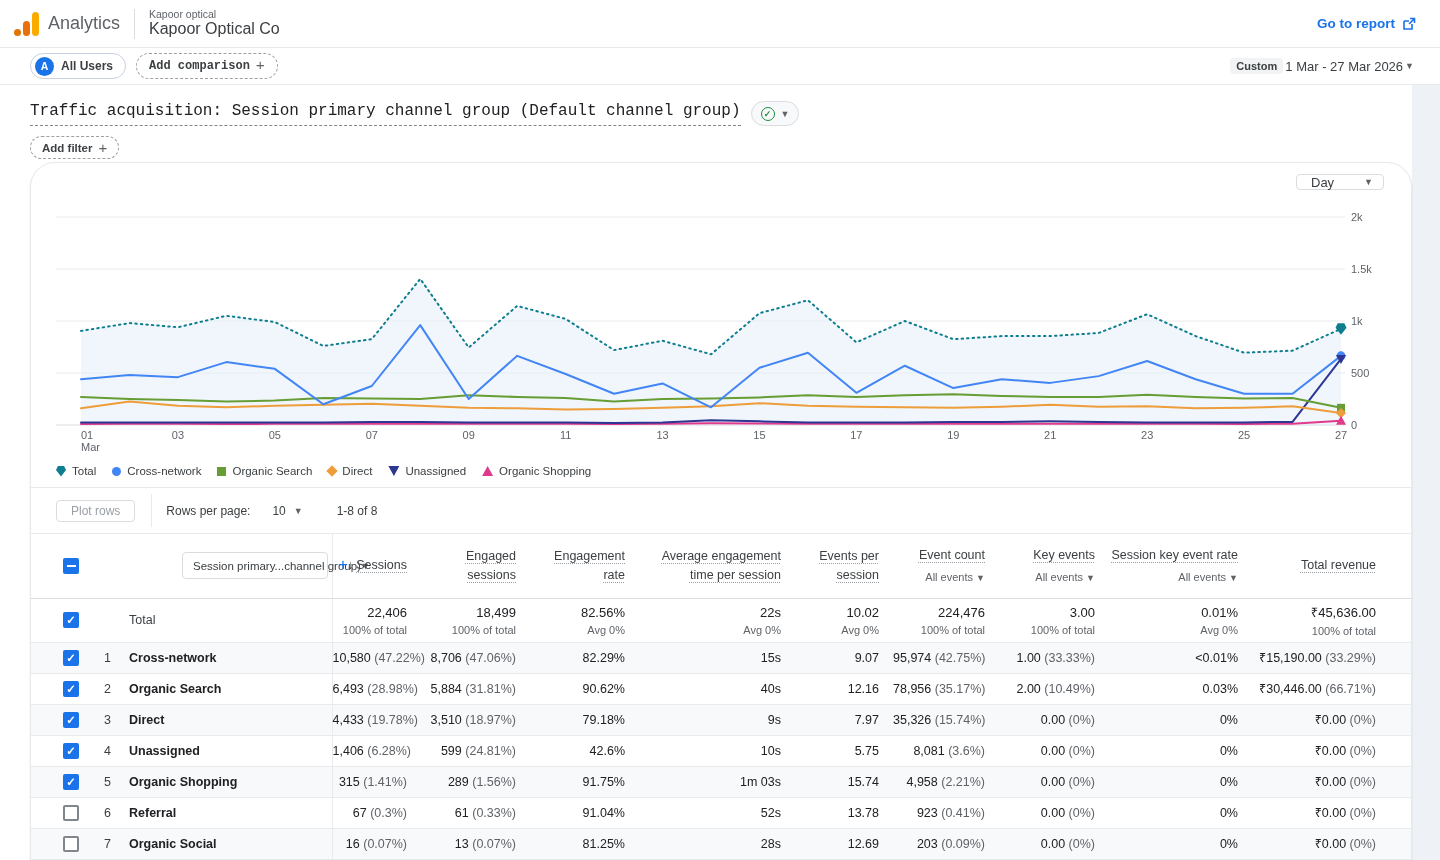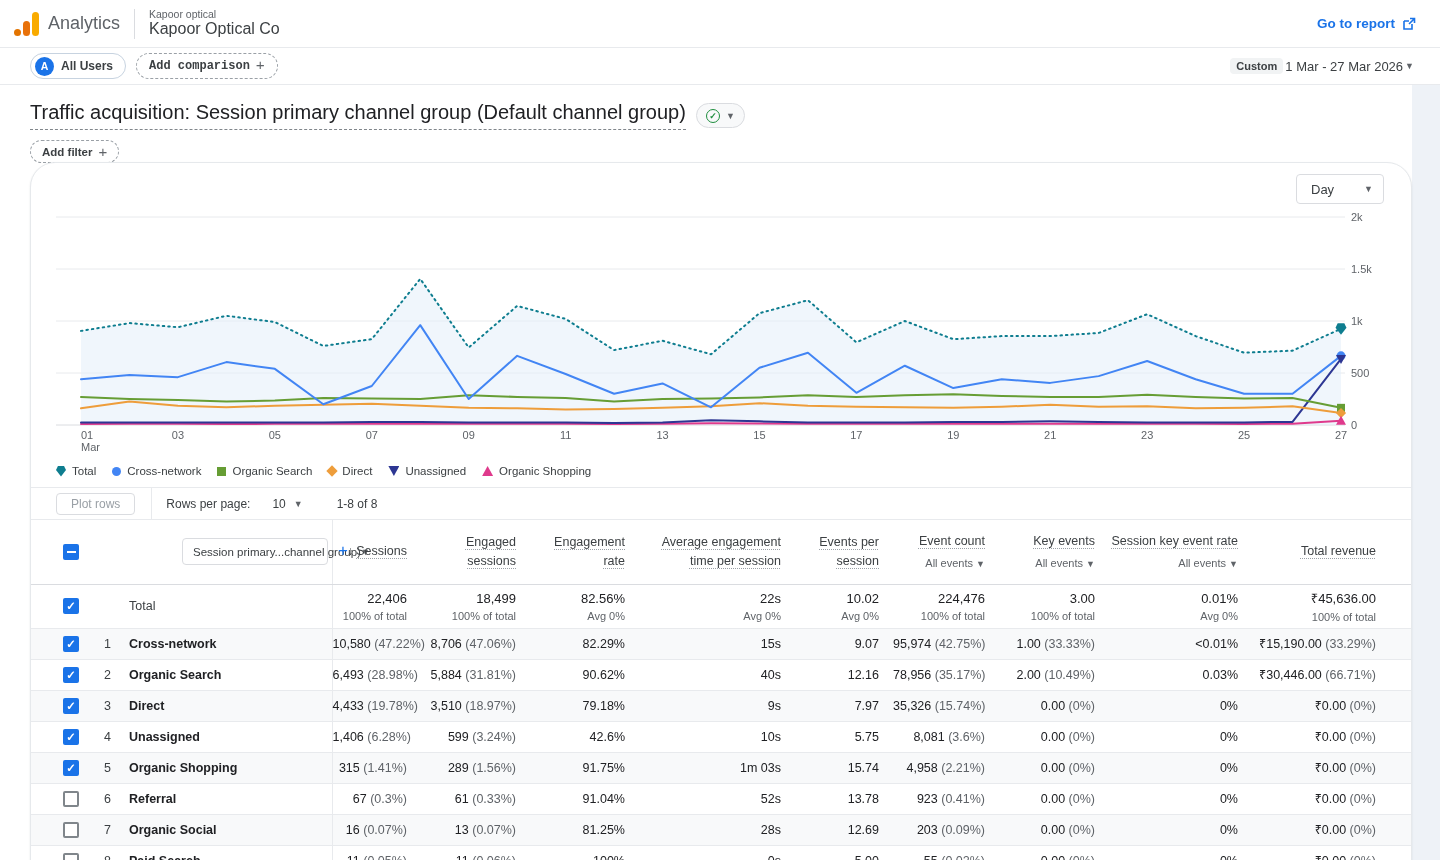--- a/index.html
+++ b/index.html
@@ -27,51 +27,51 @@
   .add-chip { display:flex; align-items:center; gap:6px; height:26px; padding:0 12px; margin-left:10px;
     border:1px dashed #9aa0a6; border-radius:13px; font-size:12px; font-weight:bold; color:#3c4043; cursor:pointer;font-family:Liberation Mono, monospace; }
   .plus-glyph { color:#5f6368; font-size:15px; font-weight:normal; }
   .chips-spacer { flex:1; }
   .date-cluster { display:flex; align-items:center; gap:2px; cursor:pointer; }
   .custom-badge { background:#f1f3f4; border-radius:4px; padding:2px 6px; font-size:11px; font-weight:bold; color:#3c4043; }
   .date-text { font-size:13px; color:#3c4043; }
   .caret { color:#5f6368; font-size:9px; }
 
   .title-row { display:flex; align-items:center; margin:16px 30px 0 30px; }
-  .report-title { font-size:20px; font-weight:normal; color:#202124; border-bottom:1px dashed #80868b; padding-bottom:5px; }
+  .report-title { font-size:16px; font-weight:normal; color:#202124; border-bottom:1px dashed #80868b; padding-bottom:5px;font-family:Liberation Mono, monospace; }
   .title-pill { display:flex; align-items:center; gap:6px; margin-left:10px; height:25px; padding:0 9px;
     background:#f8f9fa; border:1px solid #dadce0; border-radius:13px; cursor:pointer; }
   .check-circle { width:14px; height:14px; border:1.5px solid #1e8e3e; border-radius:50%; color:#1e8e3e;
     font-size:9px; display:flex; align-items:center; justify-content:center; font-weight:bold; }
   .filter-row { margin:10px 30px 0 30px; }
   .filter-chip { display:inline-flex; align-items:center; gap:6px; height:23px; padding:0 11px;
     border:1px dashed #9aa0a6; border-radius:12px; font-size:11.5px; font-weight:bold; color:#3c4043; cursor:pointer; }
 
   .right-gutter { position:absolute; right:0; top:85px; width:28px; height:775px; background:#eef2f7; }
 
   .card { position:absolute; left:30px; top:162px; width:1382px; height:740px; background:#fff;
     border:1px solid #e6e9ec; border-radius:25px 25px 0 0; box-shadow:0 1px 2px rgba(60,64,67,.12); overflow:hidden; }
   .card-head { position:relative; height:44px; padding:16px 0 0 25px; }
   .chart-title { font-size:12.5px; color:#3c4043; }
-  .granularity-select { position:absolute; right:27px; top:11px; width:88px; height:30px; border:1px solid #dadce0;
+  .granularity-select { position:absolute; right:27px; top:11px; width:88px; height:16px; border:1px solid #dadce0;
     border-radius:4px; display:flex; align-items:center; justify-content:space-between; padding:0 10px 0 14px;
     font-size:13px; color:#3c4043; cursor:pointer; background:#fff; }
 
   .chart-wrap { position:relative; margin:4px 15px 0 25px; }
   .legend { display:flex; align-items:center; gap:16px; margin:6px 0 0 25px; height:16px; }
   .legend-item { display:flex; align-items:center; gap:6px; font-size:11.5px; color:#3c4043; }
   .lg-marker { width:9px; height:9px; display:inline-block; }
   .lg-pin { clip-path:polygon(50% 100%, 0% 42%, 22% 0%, 78% 0%, 100% 42%); width:10px; height:11px; }
   .lg-circle { border-radius:50%; }
   .lg-square { }
   .lg-diamond { transform:rotate(45deg); width:8px; height:8px; }
   .lg-tri-down { clip-path:polygon(0 0, 100% 0, 50% 100%); width:11px; height:10px; }
   .lg-tri-up { clip-path:polygon(50% 0, 0 100%, 100% 100%); width:11px; height:10px; }
 
-  .controls-row { margin-top:8px; height:33px; border-top:1px solid #e8eaed; border-bottom:1px solid #e8eaed;
+  .controls-row { margin-top:8px; height:47px; border-top:1px solid #e8eaed; border-bottom:1px solid #e8eaed;
     display:flex; align-items:center; padding:0 16px 0 25px; }
   .plot-rows-btn { height:22px; padding:0 14px; border:1px solid #dadce0; border-radius:4px; background:#fff;
     color:#9aa0a6; font-size:12px; font-family:inherit; }
   .ctl-divider { width:1px; height:33px; background:#e8eaed; margin:0 14px 0 16px; }
   .search-box { display:flex; align-items:center; gap:10px; flex:1; }
   .search-input { border:none; outline:none; font-size:13px; font-family:inherit; color:#202124; width:300px; }
   .search-input::placeholder { color:#5f6368; }
   .pager { display:flex; align-items:center; gap:8px; font-size:12px; color:#3c4043; }
   .pager .rpp-value { margin-left:14px; }
   .pager .range { margin-left:26px; }
@@ -376,21 +376,21 @@
           <td class="num-cell" style="padding-right:14px">0%</td>
           <td class="num-cell" style="padding-right:37px">₹0.00 <span class="pct">(0%)</span></td>
         </tr>
         <tr class="body-row">
           <td>
             <div class="cbx checked"></div>
           </td>
           <td class="rownum">4</td>
           <td class="chan-name">Unassigned</td>
           <td class="num-cell first-metric" style="padding-right:14px">1,406 <span class="pct">(6.28%)</span></td>
-          <td class="num-cell" style="padding-right:14px">599 <span class="pct">(3.24%)</span></td>
+          <td class="num-cell" style="padding-right:14px">599 <span class="pct">(24.81%)</span></td>
           <td class="num-cell" style="padding-right:14px">42.6%</td>
           <td class="num-cell" style="padding-right:14px">10s</td>
           <td class="num-cell" style="padding-right:14px">5.75</td>
           <td class="num-cell" style="padding-right:14px">8,081 <span class="pct">(3.6%)</span></td>
           <td class="num-cell" style="padding-right:14px">0.00 <span class="pct">(0%)</span></td>
           <td class="num-cell" style="padding-right:14px">0%</td>
           <td class="num-cell" style="padding-right:37px">₹0.00 <span class="pct">(0%)</span></td>
         </tr>
         <tr class="body-row shaded">
           <td>

